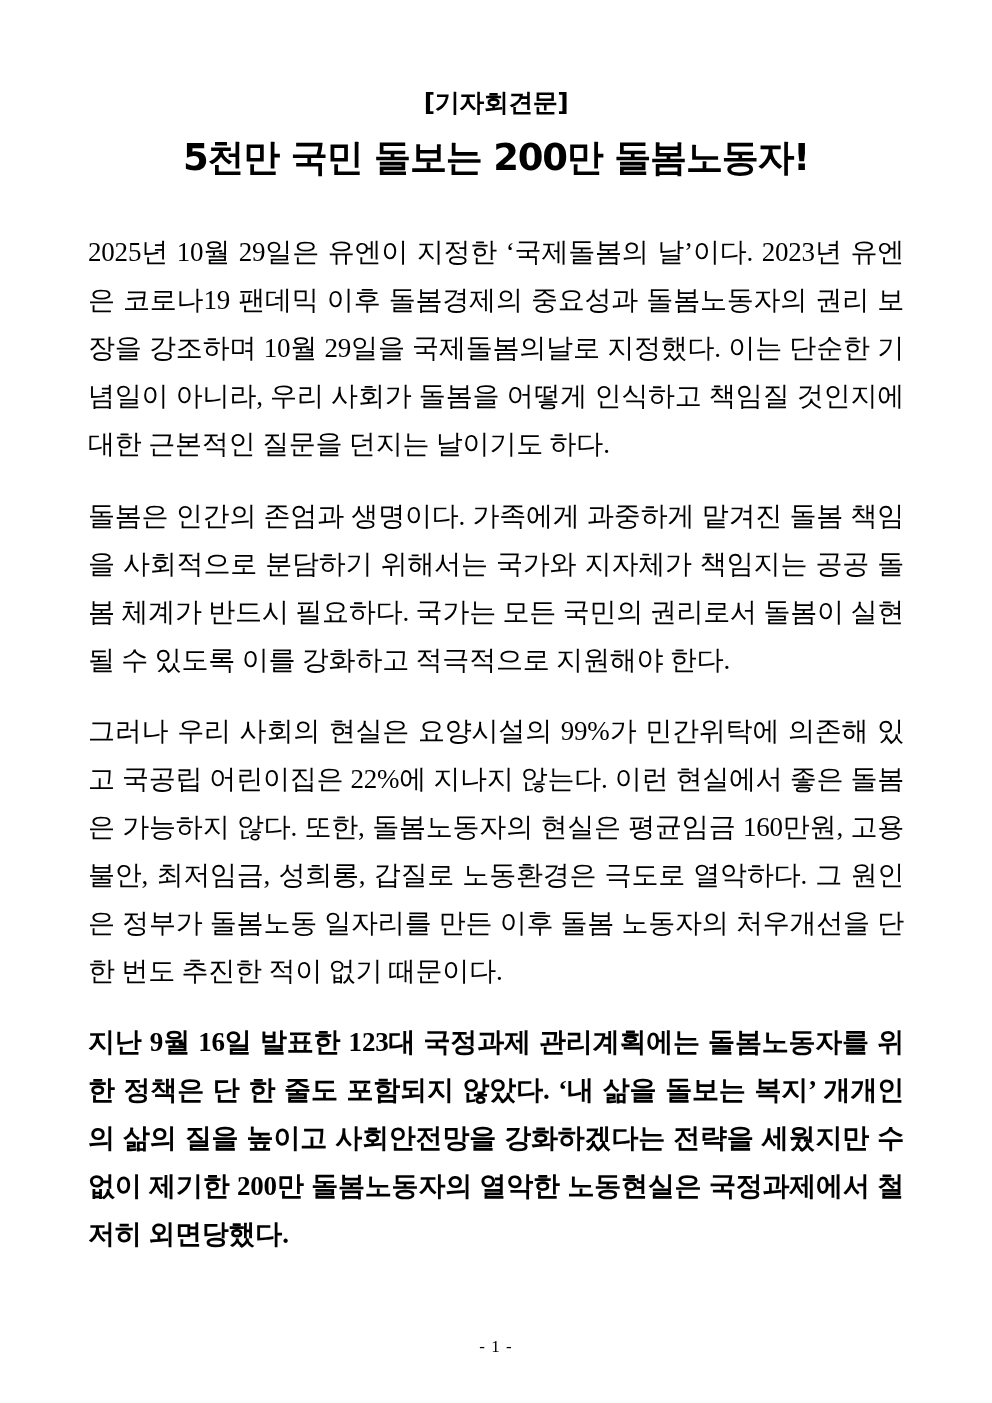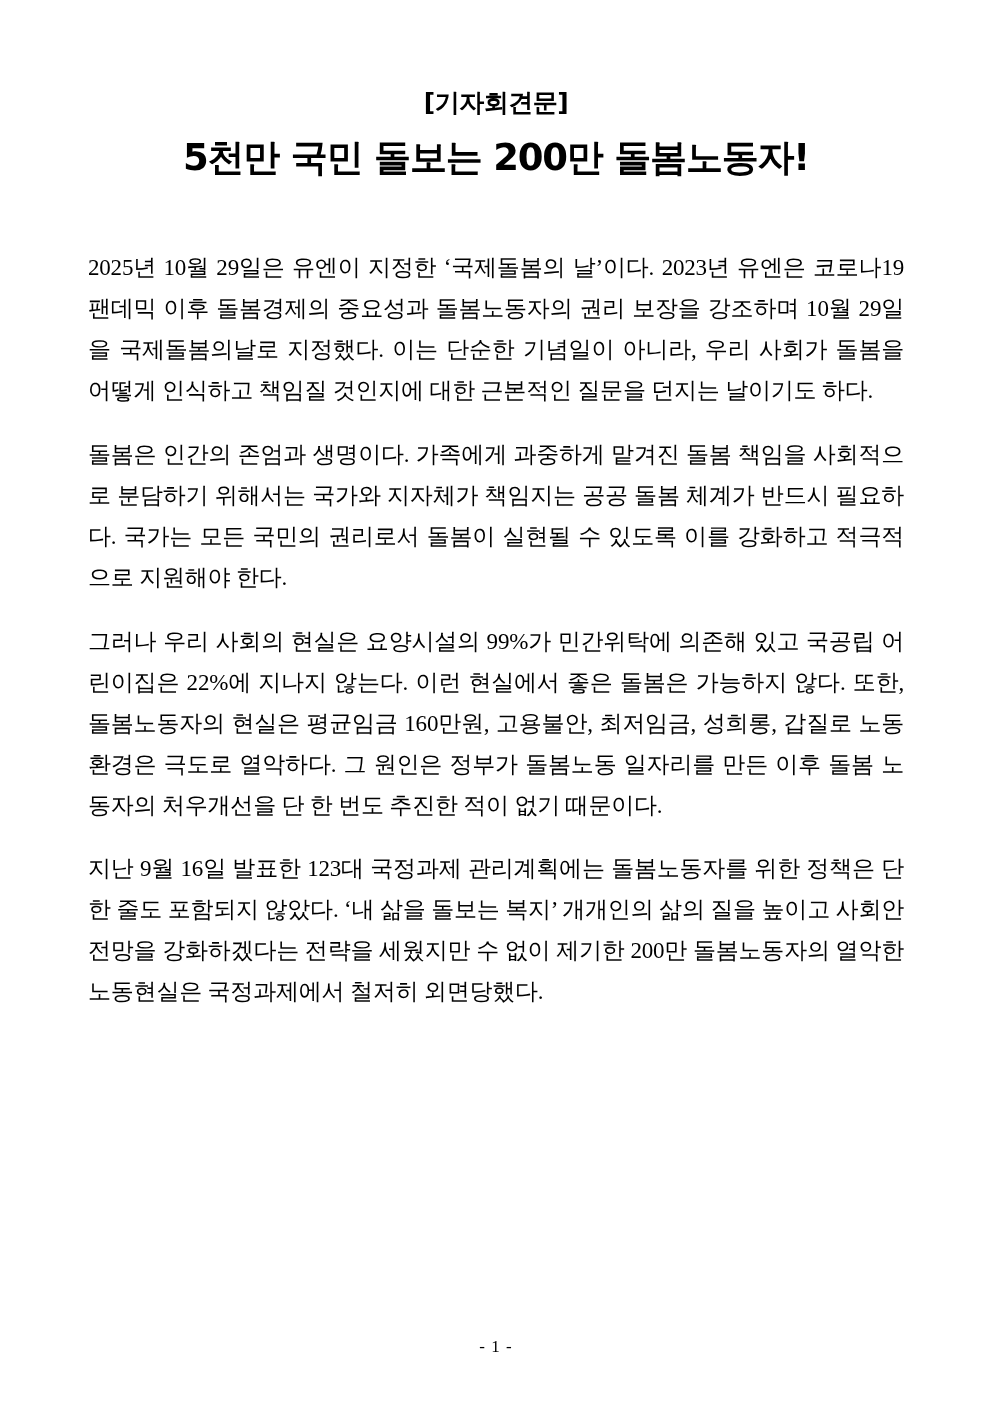--- a/index.html
+++ b/index.html
@@ -17,51 +17,52 @@
   }
   .page {
     width: 992px;
     height: 1403px;
     box-sizing: border-box;
     padding: 86px 88px 0 88px;
     position: relative;
   }
   .doc-header {
     text-align: center;
-    margin-bottom: 64px;
+    margin-bottom: 44px;
   }
   .doc-kicker {
     font-family: "DejaVu Sans", "Liberation Sans", sans-serif;
     font-weight: bold;
     font-size: 25px;
     letter-spacing: -0.5px;
     line-height: 1.35;
     margin-bottom: 12px;
   }
   .doc-title-line {
     font-family: "DejaVu Sans", "Liberation Sans", sans-serif;
     font-weight: bold;
     font-size: 37px;
     letter-spacing: -1.2px;
     line-height: 1.42;
   }
   .doc-body {
-    font-size: 23px;
+    font-size: 27px;
     line-height: 1.78;
     letter-spacing: -0.2px;
     text-align: justify;
     text-justify: inter-character;
   }
   .doc-body p {
     margin: 0 0 23px 0;
     text-align: justify;
     text-justify: inter-character;
   }
   .doc-body p:last-child {
     margin-bottom: 0;
+    font-weight: bold;
   }
   .page-number {
     position: absolute;
     bottom: 46px;
     left: 0;
     width: 992px;
     text-align: center;
     font-size: 17px;
     letter-spacing: 1px;
     color: #000000;

